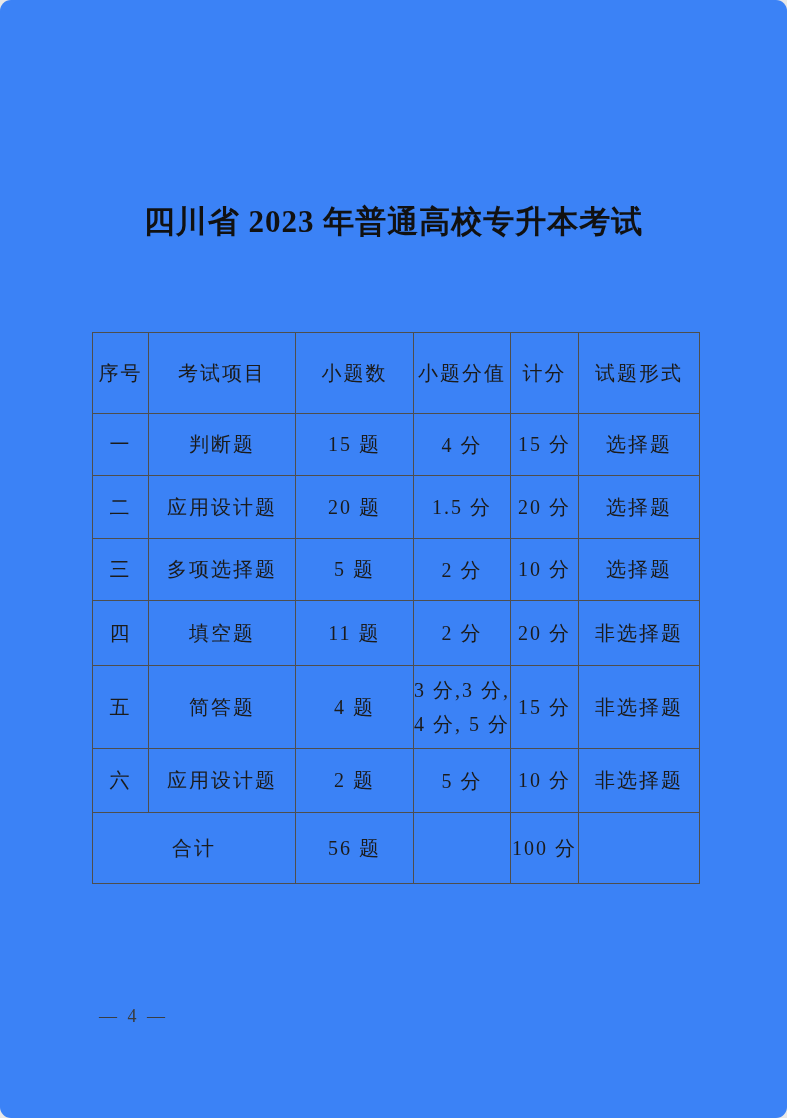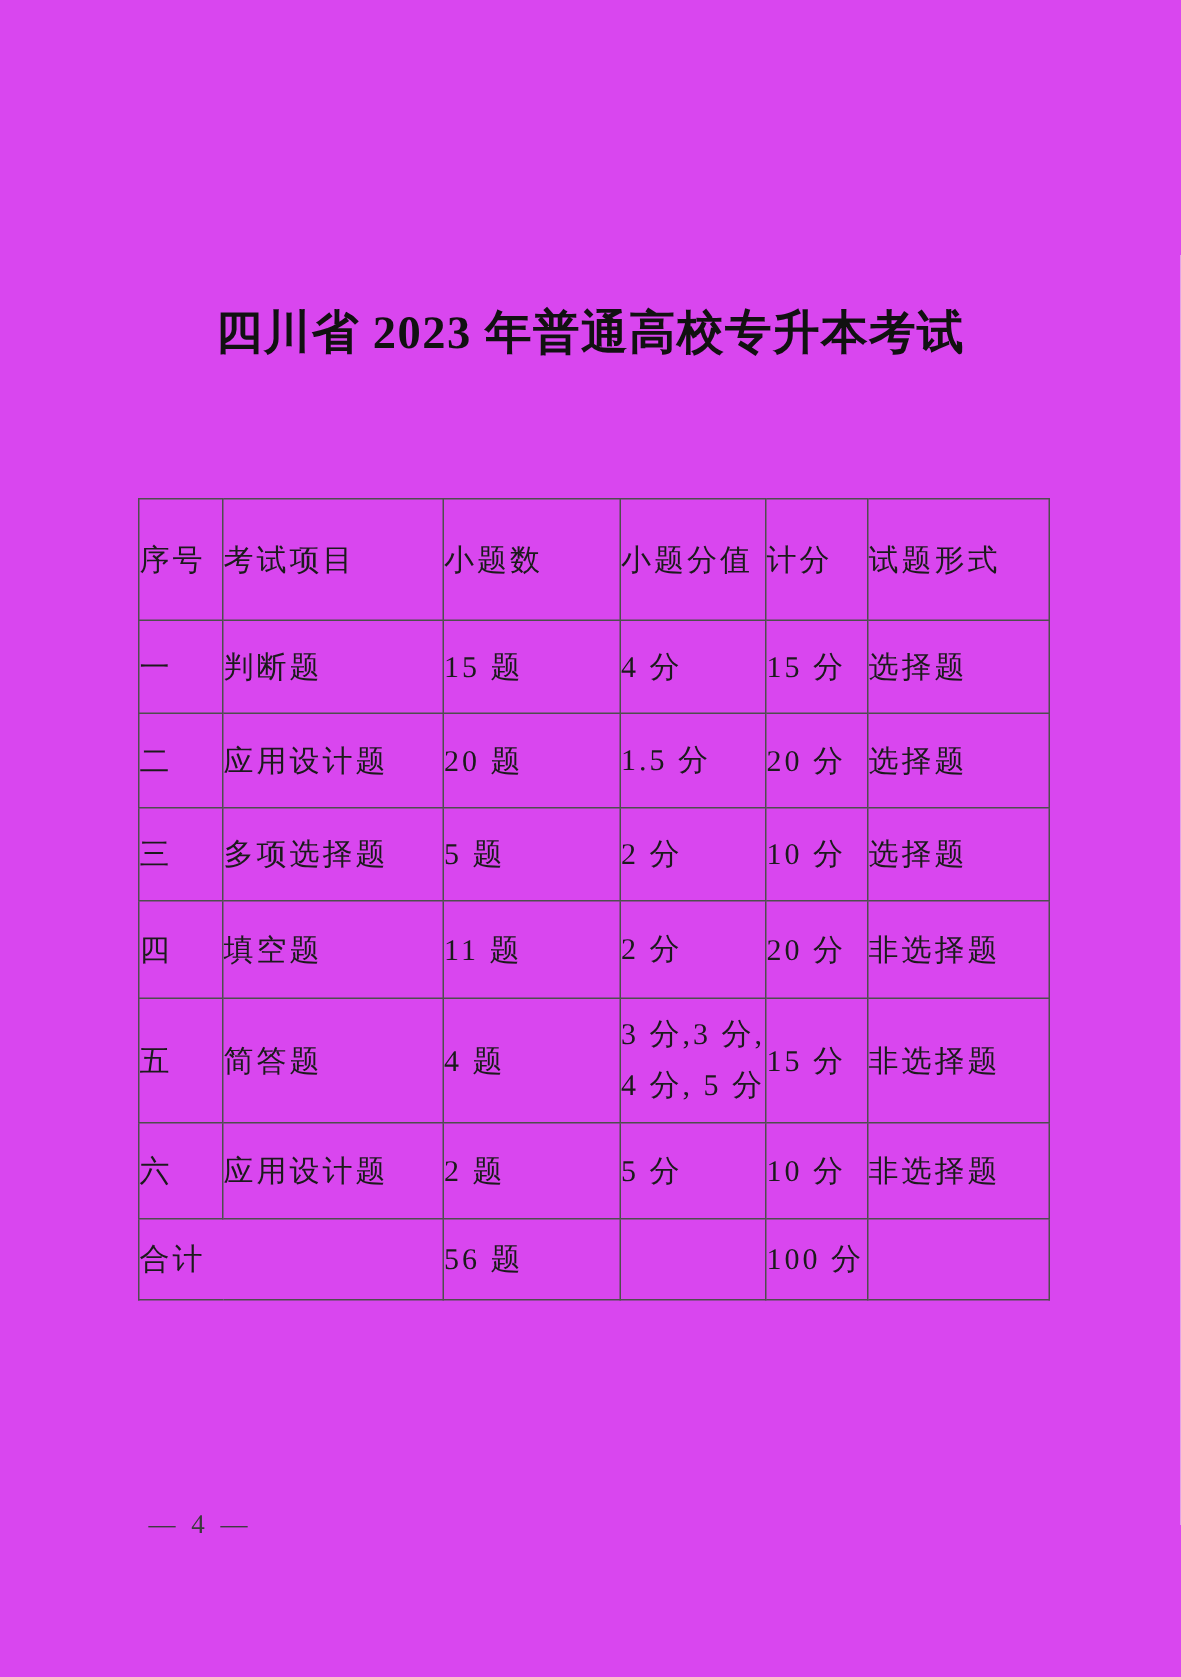--- a/index.html
+++ b/index.html
@@ -6,23 +6,24 @@
     margin: 0;
     padding: 0;
     background: #e8e8e8;
     font-family: "Liberation Serif", "DejaVu Serif", serif;
   }
   .page {
     position: relative;
     width: 787px;
     height: 1118px;
     margin: 0 auto;
-    background: #d946ef;
+    background: #3b82f6;
     color: #1b1b1b;
     overflow: hidden;
+    border-radius: 11px;
   }
   .title-block {
     position: absolute;
     top: 198px;
     left: 0;
     width: 100%;
     text-align: center;
     font-weight: bold;
     font-size: 31px;
     line-height: 48px;
@@ -36,33 +37,33 @@
     width: 607px;
     border-collapse: collapse;
     table-layout: fixed;
     font-size: 20px;
     letter-spacing: 2px;
     color: #1b1b1b;
   }
   table.exam-table th,
   table.exam-table td {
     border: 1px solid #4e4e4e;
-    text-align: left;
+    text-align: center;
     vertical-align: middle;
     padding: 0;
     font-weight: normal;
     overflow: hidden;
   }
   tr.header-row       { height: 81px; }
   tr.row-1, tr.row-3  { height: 62px; }
   tr.row-2            { height: 63px; }
   tr.row-4            { height: 65px; }
   tr.row-5            { height: 83px; }
   tr.row-6            { height: 64px; }
-  tr.total-row        { height: 54px; }
+  tr.total-row        { height: 71px; }
   td.per-score {
     white-space: pre-line;
     line-height: 34px;
   }
   .page-footer {
     position: absolute;
     top: 1006px;
     left: 99px;
     font-size: 18px;
     letter-spacing: 1px;

